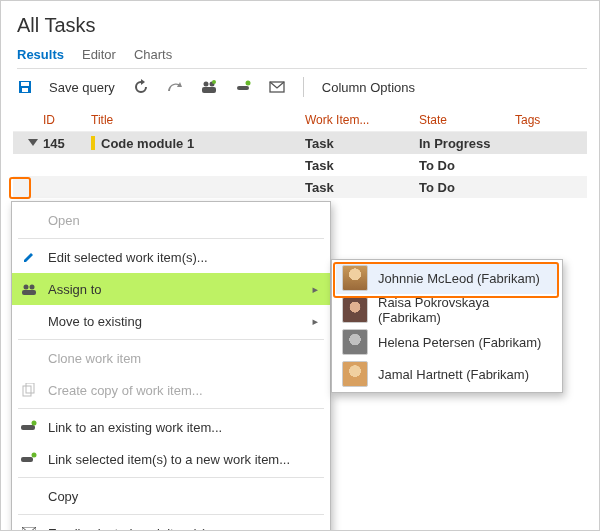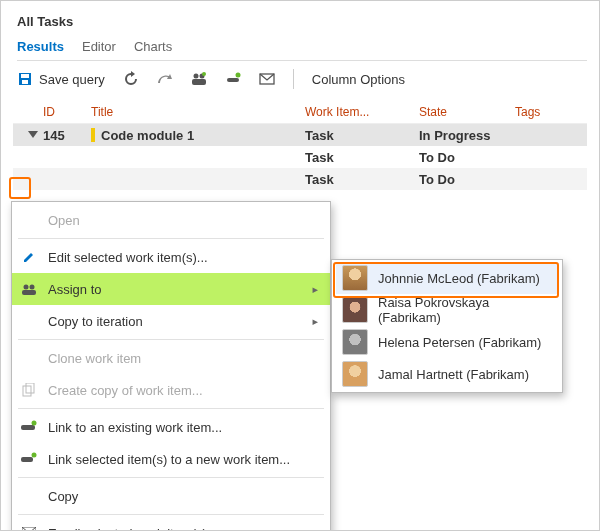--- a/index.html
+++ b/index.html
@@ -1,23 +1,23 @@
 <!DOCTYPE html>
 <html><head>
 <meta charset="utf-8">
 <style>
   * { box-sizing: border-box; }
   html, body { margin:0; padding:0; font-family: "Segoe UI", Arial, sans-serif; font-size:13px; color:#333; background:#fff; }
   .page { width:600px; height:531px; border:1px solid #ccc; position:relative; overflow:hidden; padding:11px 12px 0 12px; }
-  .title { font-size:13px; font-weight:700; color:#333; margin:2px 0 10px 4px; }
+  .title { font-size:20px; font-weight:400; color:#333; margin:2px 0 10px 4px; }
   .tabs { display:flex; gap:18px; border-bottom:1px solid #ddd; padding-bottom:6px; margin:0 0 8px 4px; font-size:13px; }
   .tab.active { color:#0072c6; font-weight:600; }
   .tab { color:#666; cursor:pointer; }
   .toolbar { display:flex; align-items:center; gap:18px; margin:4px 0 12px 4px; }
-  .tbtn { display:flex; align-items:center; gap:6px; color:#333; cursor:pointer; }
+  .tbtn { display:flex; align-items:center; gap:16px; color:#333; cursor:pointer; }
   .ticon { width:16px; height:16px; display:inline-flex; align-items:center; justify-content:center; }
   .sep { width:1px; height:20px; background:#ccc; }
   .colopt { color:#333; cursor:pointer; }
   .headers { display:flex; padding:4px 0 4px 30px; color:#c2410c; font-size:12px; border-bottom:1px solid #eee; }
   .h-id { width:48px; } .h-title { width:214px; } .h-type { width:114px; } .h-state { width:96px; } .h-tags { flex:1; }
   .row { display:flex; align-items:center; height:22px; padding-left:10px; }
   .row.selected { background:#e5e5e5; }
   .row.even { background:#f3f3f3; }
   .row .dd { width:20px; height:20px; display:flex; align-items:center; justify-content:center; }
   .row .id { width:48px; font-weight:600; color:#333; }
@@ -160,21 +160,21 @@
             <circle cx="5" cy="4" r="2.5" fill="#555"></circle>
             <circle cx="11" cy="4" r="2.5" fill="#555"></circle>
             <rect x="1" y="7" width="14" height="5" rx="2" fill="#555"></rect>
           </svg>
         </span>
       <span class="ctx-label">Assign to</span>
       <span class="ctx-sub">▸</span>
     </div>
     <div class="ctx-item">
       <span class="ctx-icon"></span>
-      <span class="ctx-label">Copy to iteration</span>
+      <span class="ctx-label">Move to existing</span>
       <span class="ctx-sub">▸</span>
     </div>
     <div class="ctx-sep"></div>
     <div class="ctx-item disabled">
       <span class="ctx-icon"></span>
       <span class="ctx-label">Clone work item</span>
     </div>
     <div class="ctx-item disabled">
       <span class="ctx-icon">
         <svg width="14" height="14">

